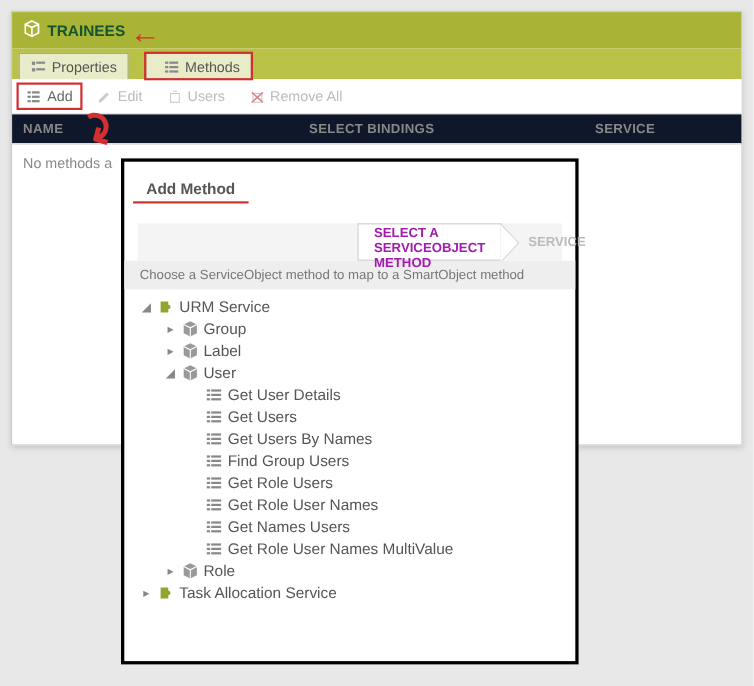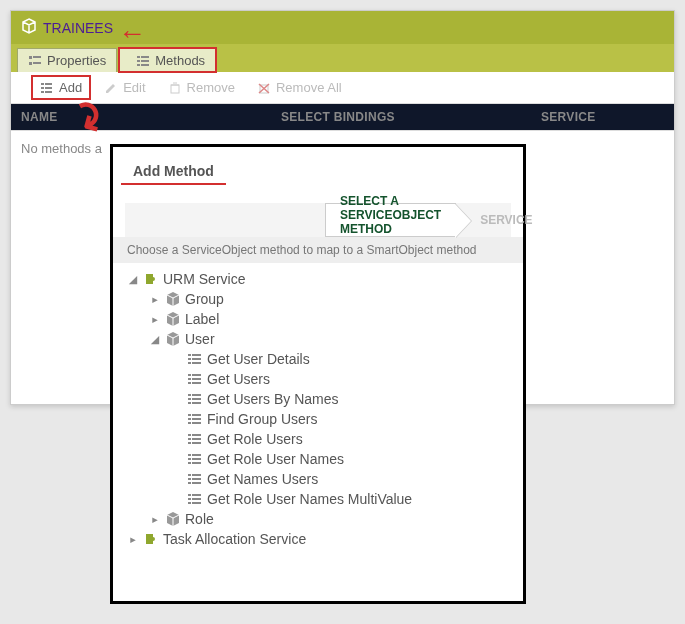--- a/index.html
+++ b/index.html
@@ -12,56 +12,56 @@
       position: relative;
     }
     .main-panel {
       background: #fff;
       border: 1px solid #ccc;
       box-shadow: 0 2px 5px rgba(0,0,0,0.15);
       height: 395px;
     }
     .header {
       background: #a9b436;
-      color: #4c1d95;
+      color: #14532d;
       padding: 7px 10px;
       display: flex;
       align-items: center;
-      font-weight: normal;
+      font-weight: bold;
       font-size: 14px;
     }
     .header-icon {
       margin-right: 6px;
     }
     .tab-row {
       background: #b9c146;
       padding: 4px 6px 0 6px;
       display: flex;
-      gap: 2px;
+      gap: 15px;
     }
     .tab {
       background: #e8ecc8;
       border: 1px solid #a0a86b;
       border-bottom: none;
       padding: 4px 10px;
       display: flex;
       align-items: center;
       font-size: 13px;
       color: #555;
       gap: 5px;
     }
     .tab.highlighted {
       outline: 2px solid #d32f2f;
       outline-offset: -1px;
       padding-left: 16px;
     }
     .toolbar {
       background: #fff;
       border-bottom: 1px solid #ddd;
-      padding: 5px 22px;
+      padding: 5px 6px;
       display: flex;
       gap: 8px;
       align-items: flex-start;
     }
     .btn {
       display: flex;
       align-items: center;
       gap: 5px;
       color: #666;
       font-size: 13px;
@@ -131,23 +131,23 @@
       display: flex;
       align-items: center;
       padding-left: 200px;
       position: relative;
     }
     .crumb-active {
       background: #fff;
       border: 1px solid #ccc;
       height: 34px;
       display: flex;
-      align-items: flex-end;
+      align-items: flex-start;
       padding: 0 14px;
-      color: #14532d;
+      color: #a21caf;
       font-size: 12px;
       font-weight: bold;
       position: relative;
     }
     .crumb-active::after {
       content: "";
       position: absolute;
       right: -16px;
       top: 0;
       border-left: 16px solid #fff;
@@ -251,21 +251,21 @@
       <svg class="svg-icon" width="14" height="14" viewBox="0 0 14 14">
           <path d="M2 10 L9 3 L11 5 L4 12 L2 12 Z" fill="#ccc"></path>
         </svg>
       <span>Edit</span>
     </div>
     <div class="btn disabled">
       <svg class="svg-icon" width="14" height="14" viewBox="0 0 14 14">
           <rect x="3" y="4" width="8" height="8" fill="none" stroke="#ccc"></rect>
           <path d="M3 4 L11 4 M5 2 L9 2" stroke="#ccc"></path>
         </svg>
-      <span>Remove</span>
+      <span>Users</span>
     </div>
     <div class="btn disabled">
       <svg class="svg-icon" width="14" height="14" viewBox="0 0 14 14">
           <rect x="3" y="4" width="8" height="8" fill="none" stroke="#ccc"></rect>
           <path d="M2 3 L12 12 M12 3 L2 12" stroke="#d88" stroke-width="1.5"></path>
         </svg>
       <span>Remove All</span>
     </div>
   </div>
   <div class="grid-header">

